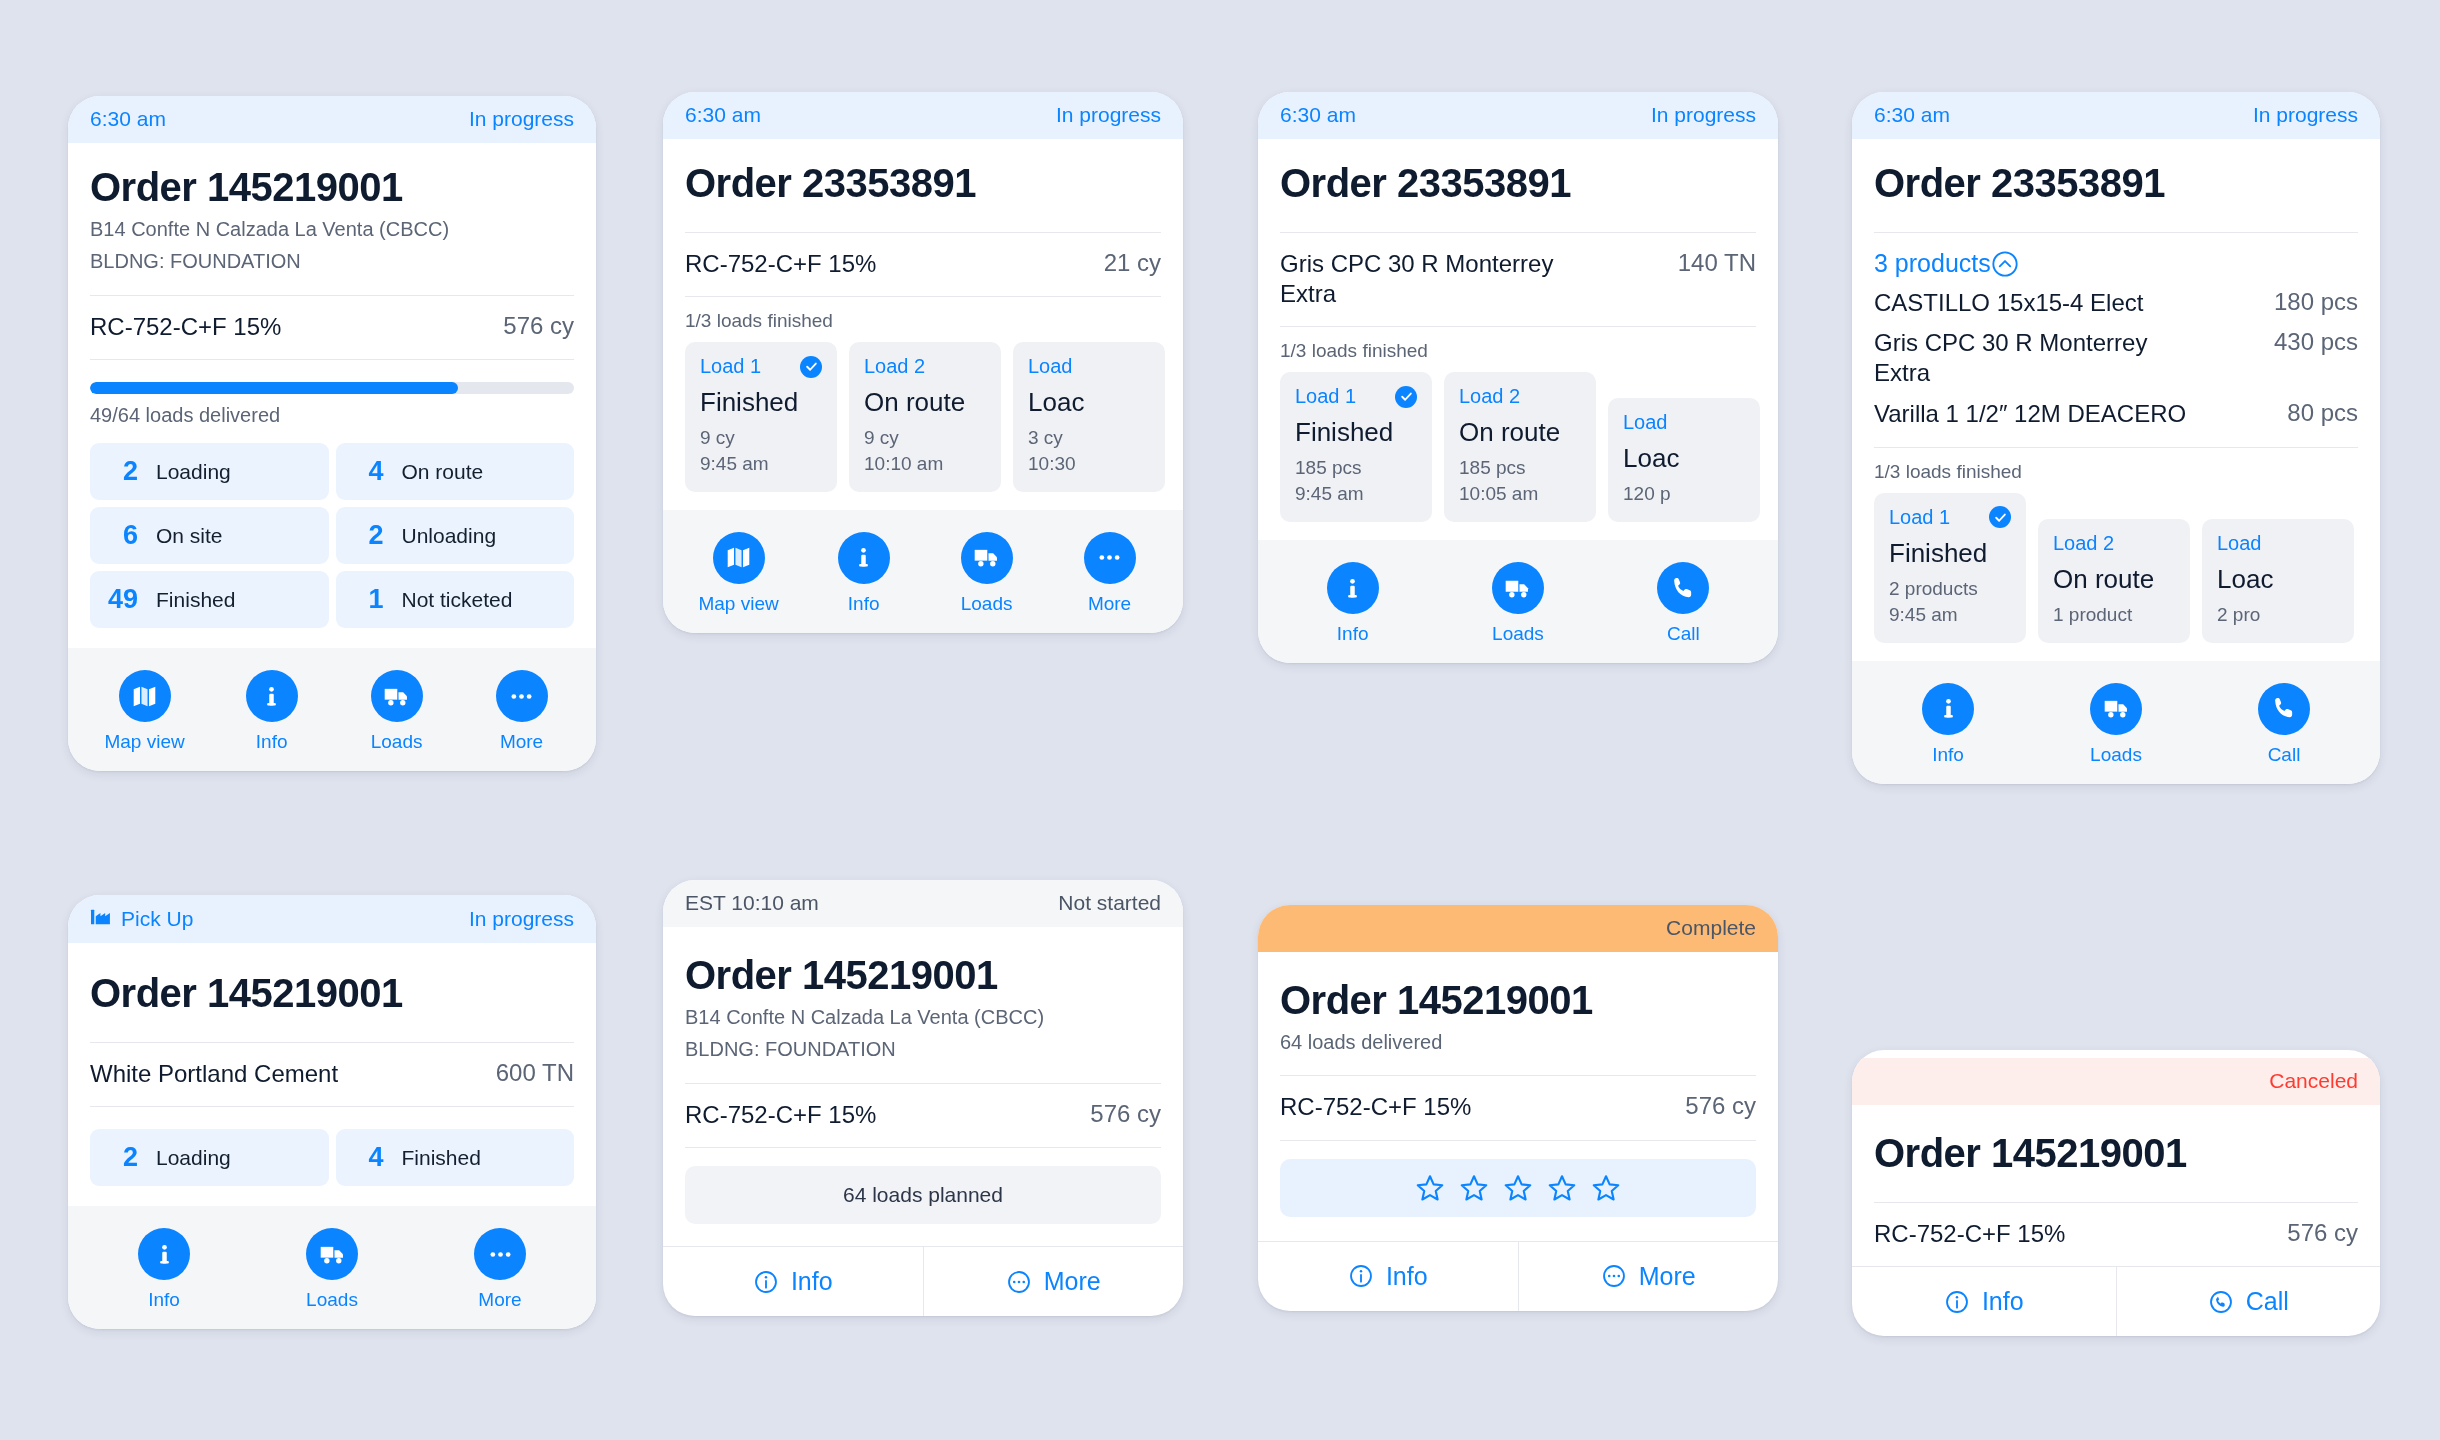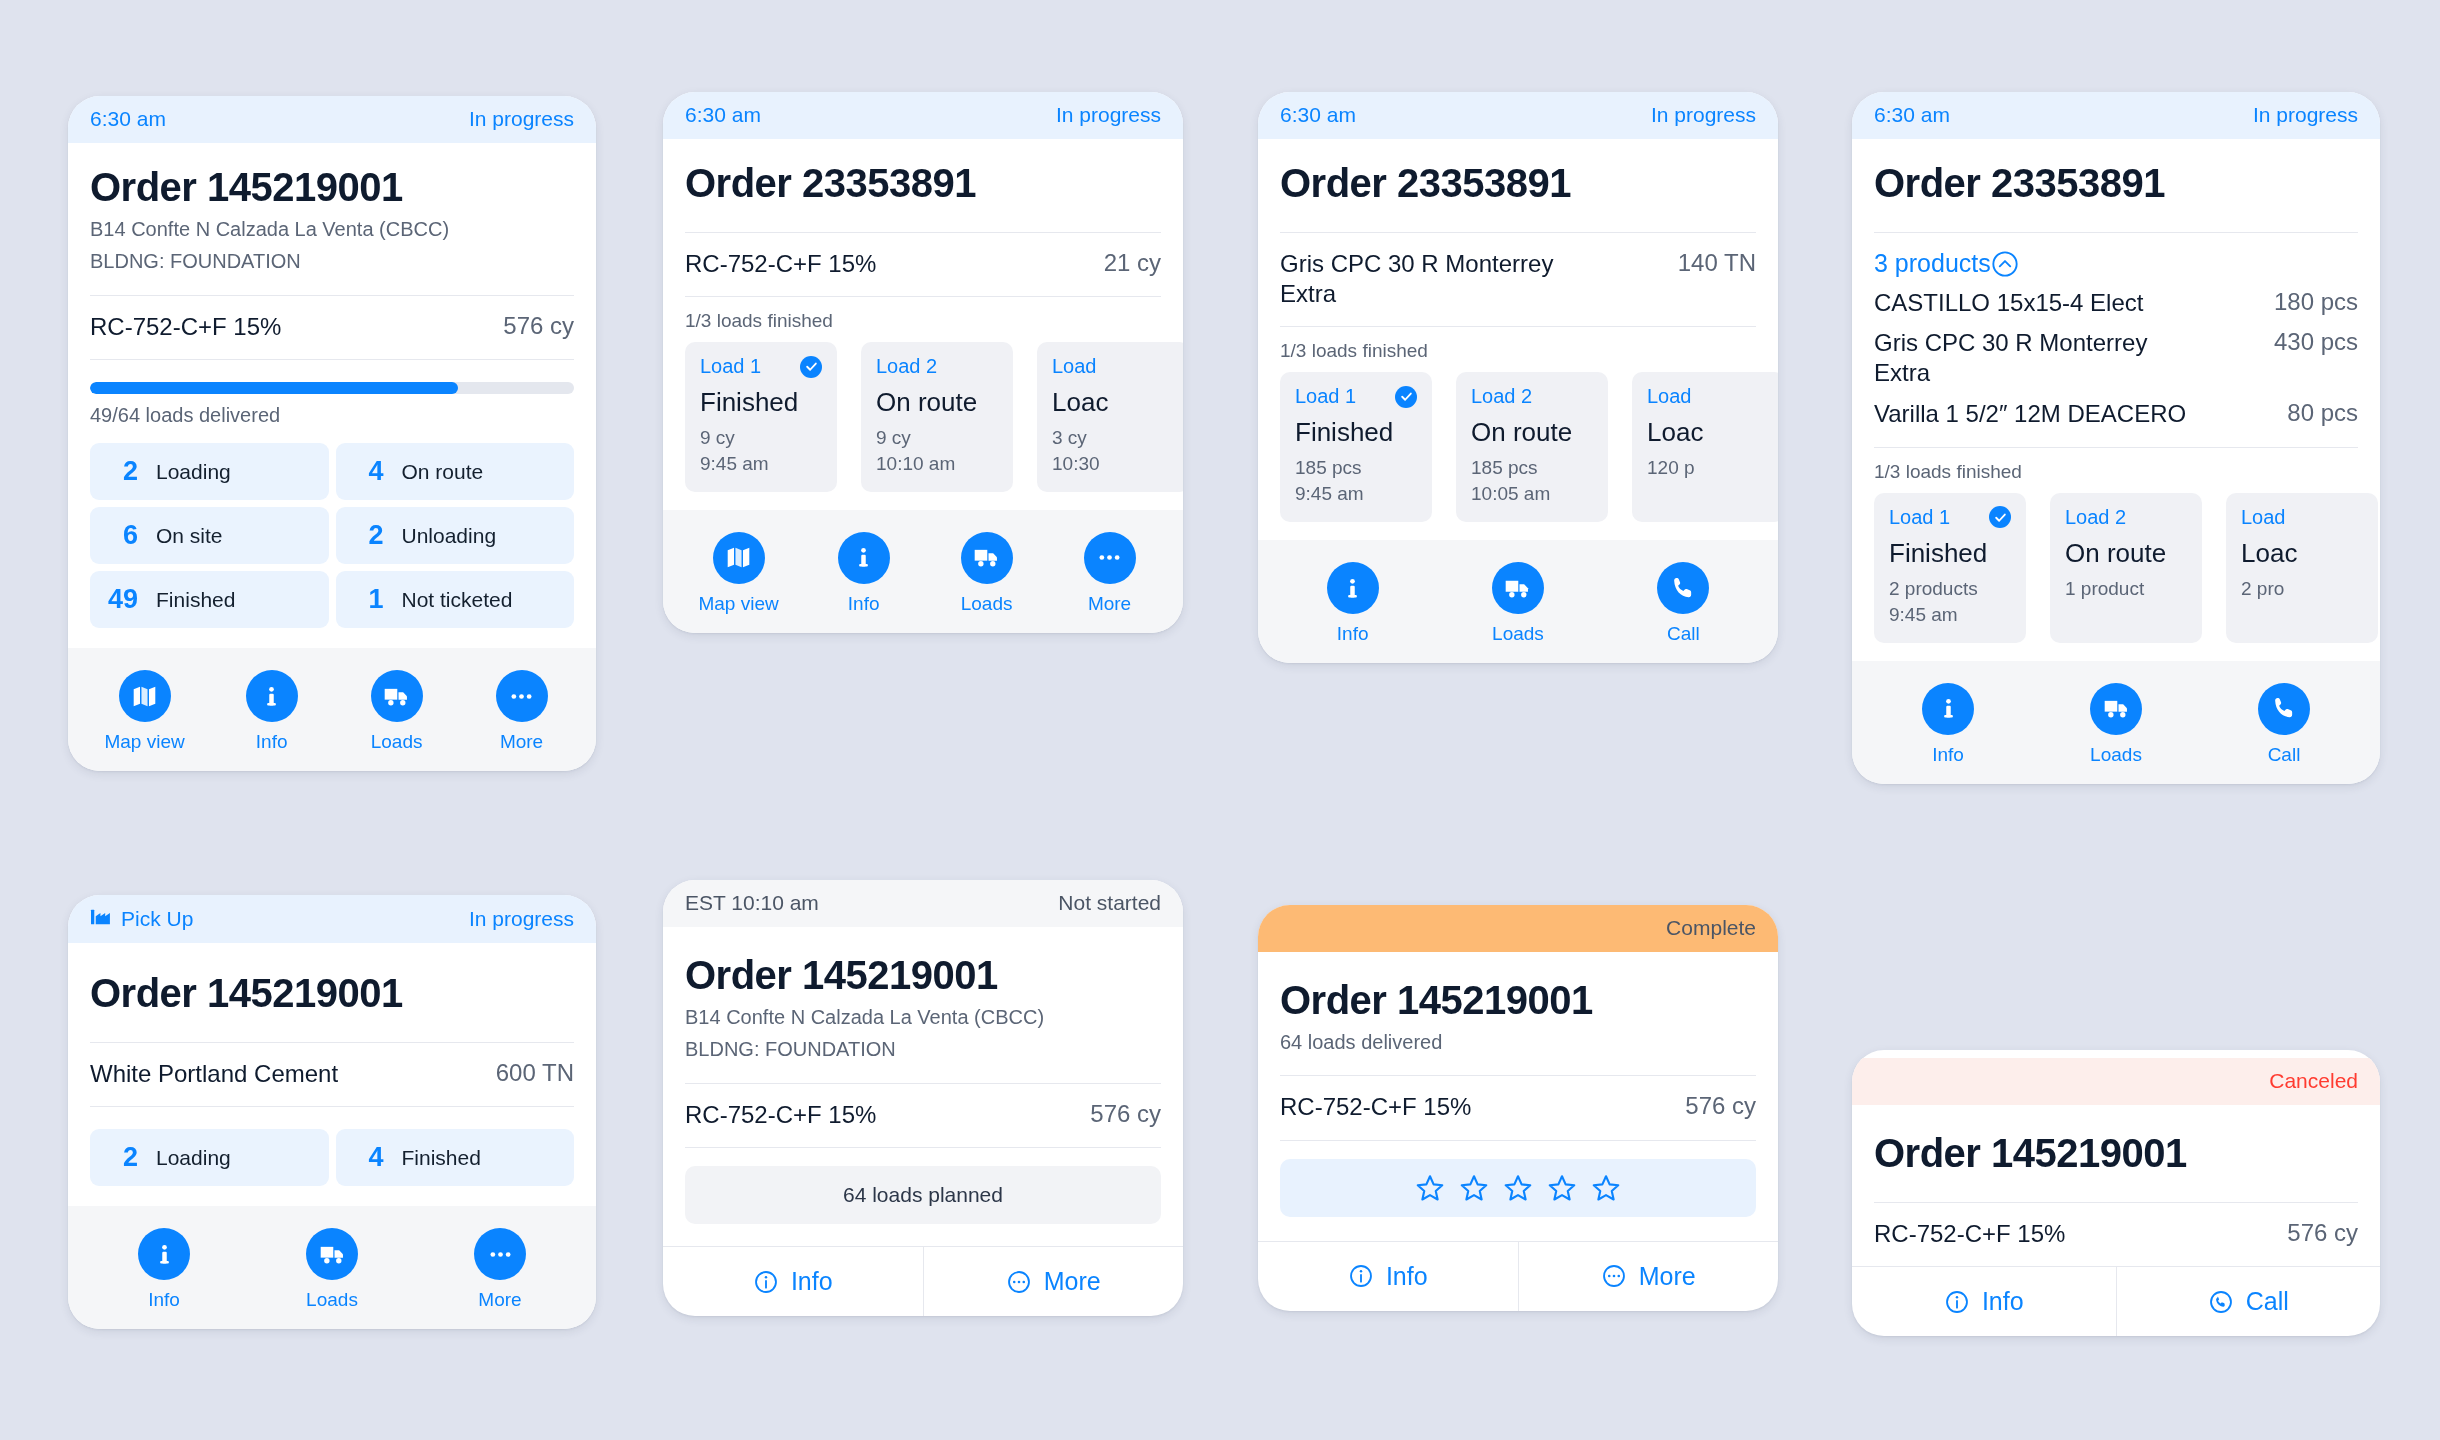--- a/index.html
+++ b/index.html
@@ -80,22 +80,23 @@
     color: #0a84ff; font-weight: 700; font-size: 27px;
     min-width: 30px; text-align: right;
   }
   .stat-cell .lbl { color: #14202f; font-size: 21px; }
 
   
   .loads-caption {
     font-size: 19px; color: #5b6576; padding: 13px 22px 0 22px;
   }
   .loads-strip {
-    display: flex; gap: 24px; padding: 10px 0 18px 22px;
+    display: flex; gap: 12px; padding: 10px 0 18px 22px;
     overflow: hidden;
+    align-items: flex-end;
   }
   .load-card {
     background: #f0f1f5; border-radius: 10px;
     padding: 13px 15px 15px 15px;
     min-width: 152px; flex: 0 0 auto;
   }
   .load-card .lc-head {
     display: flex; align-items: center; justify-content: space-between;
     gap: 16px; margin-bottom: 9px;
   }
@@ -440,21 +441,21 @@
     <div id="plist4">
         <div class="prod-row" style="padding: 4px 22px 6px;">
           <span class="nm" style="max-width: 330px;">CASTILLO 15x15-4 Elect</span>
           <span class="qty">180 pcs</span>
         </div>
         <div class="prod-row" style="padding: 4px 22px 6px;">
           <span class="nm" style="max-width: 330px;">Gris CPC 30 R Monterrey Extra</span>
           <span class="qty">430 pcs</span>
         </div>
         <div class="prod-row" style="padding: 4px 22px 6px;">
-          <span class="nm" style="max-width: 330px;">Varilla 1 5/2″ 12M DEACERO</span>
+          <span class="nm" style="max-width: 330px;">Varilla 1 1/2″ 12M DEACERO</span>
           <span class="qty">80 pcs</span>
         </div>
       </div>
     <div class="hr" style="margin-top:12px"></div>
     <div class="loads-caption">1/3 loads finished</div>
     <div class="loads-strip" id="ls4">
         <div class="load-card">
           <div class="lc-head">
             <span class="lc-name">Load 1</span>
             <span class="check">

